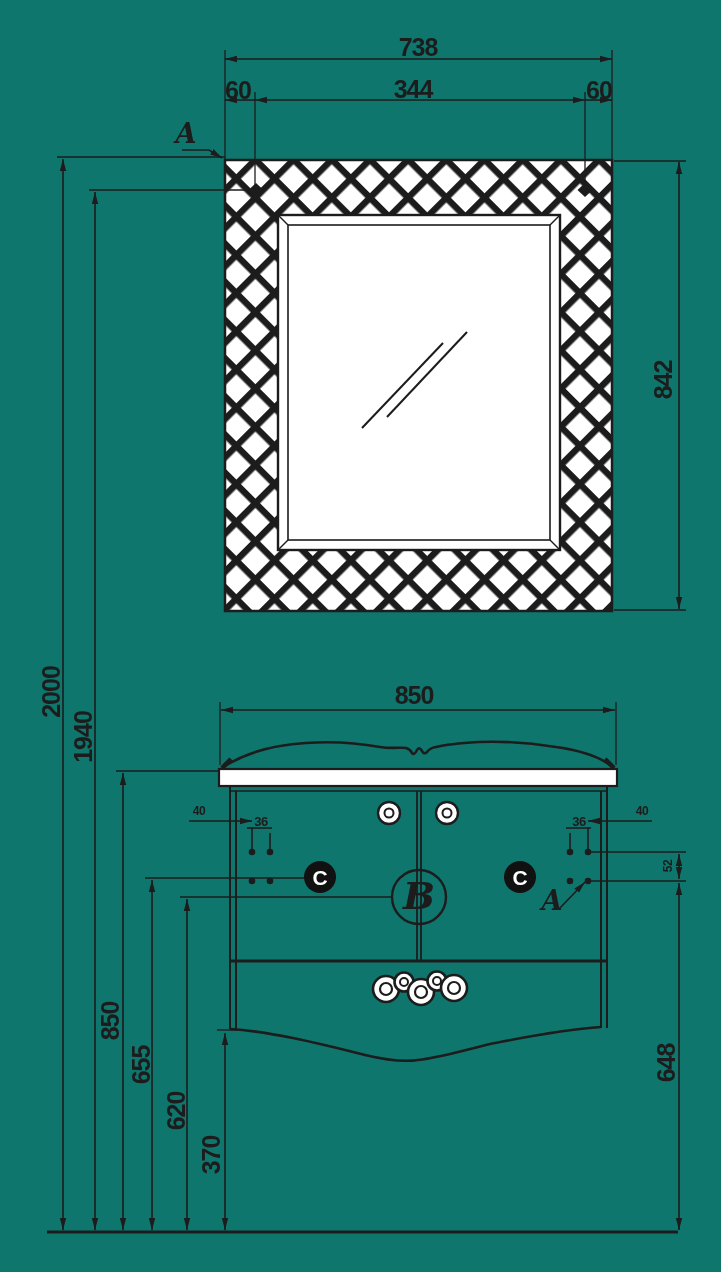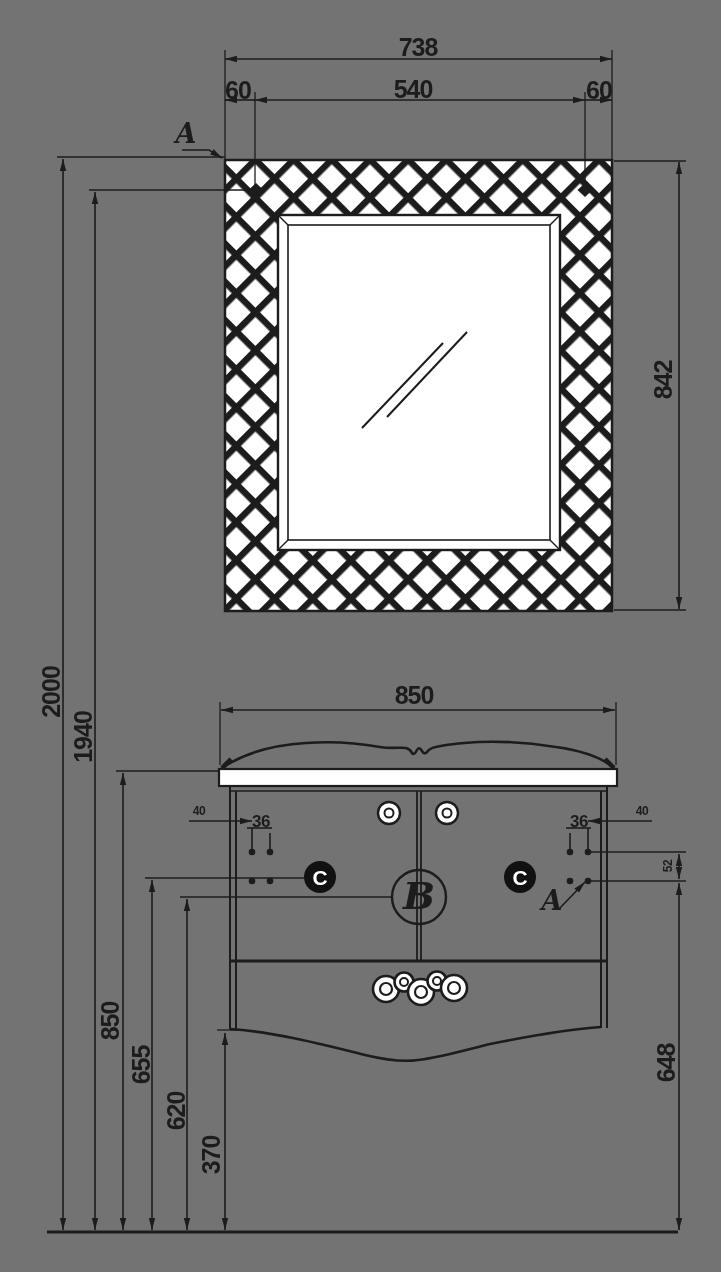--- a/index.html
+++ b/index.html
@@ -1,24 +1,24 @@
 <!DOCTYPE html>
 <html><head>
 <meta charset="utf-8">
 <style>
   html,body{margin:0;padding:0;background:#ffffff;}
-  #canvas{position:relative;width:721px;height:1272px;background:#737373;overflow:hidden;
+  #canvas{position:relative;width:721px;height:1272px;background:#0f766e;overflow:hidden;
           font-family:"Liberation Sans",sans-serif;text-align:right;}
   #linework{position:absolute;left:0;top:0;}
   .lbl{position:absolute;transform:translate(-50%,-50%);font-weight:bold;color:#1c1c1c;
        white-space:nowrap;letter-spacing:-1px;line-height:1;}
   .sz-main{font-size:25px;}
   .rot{transform:translate(-50%,-50%) rotate(-90deg);}
   .sz-sm{font-size:12px;letter-spacing:-0.5px;}
-  .sz-xs{font-size:17px;letter-spacing:-0.5px;}
+  .sz-xs{font-size:13px;letter-spacing:-0.5px;}
   .serif-it{font-family:"DejaVu Serif",serif;font-style:italic;font-weight:bold;letter-spacing:0;}
   .callout-a{font-size:27px;}
   .callout-b{font-size:38px;}
   .c-letter{color:#ffffff;font-size:21px;letter-spacing:0;font-family:"Liberation Sans",sans-serif;}
 </style>
 </head>
 <body>
 
 <div id="canvas">
 
@@ -180,21 +180,21 @@
   <g stroke="#1c1c1c" stroke-width="1.6" fill="none">
     <path d="M182,150 L209,150 L222,158" marker-end="url(#arw)"></path>
     <line x1="585" y1="882" x2="559" y2="909" marker-start="url(#arw)"></line>
   </g>
 
   <line x1="47" y1="1232" x2="678" y2="1232" stroke="#1c1c1c" stroke-width="3.2"></line>
 </svg>
 
 <div class="lbl sz-main" style="left:418px;top:47px">738</div>
 <div class="lbl sz-main" style="left:238px;top:90px">60</div>
-<div class="lbl sz-main" style="left:413px;top:89px">540</div>
+<div class="lbl sz-main" style="left:413px;top:89px">344</div>
 <div class="lbl sz-main" style="left:599px;top:90px">60</div>
 <div class="lbl serif-it callout-a" style="left:186px;top:133px">A</div>
 <div class="lbl sz-main rot" style="left:663px;top:380px">842</div>
 
 <div class="lbl sz-main rot" style="left:51px;top:692px">2000</div>
 <div class="lbl sz-main rot" style="left:83px;top:737px">1940</div>
 <div class="lbl sz-main rot" style="left:110px;top:1021px">850</div>
 <div class="lbl sz-main rot" style="left:141px;top:1065px">655</div>
 <div class="lbl sz-main rot" style="left:176px;top:1111px">620</div>
 <div class="lbl sz-main rot" style="left:211px;top:1155px">370</div>

